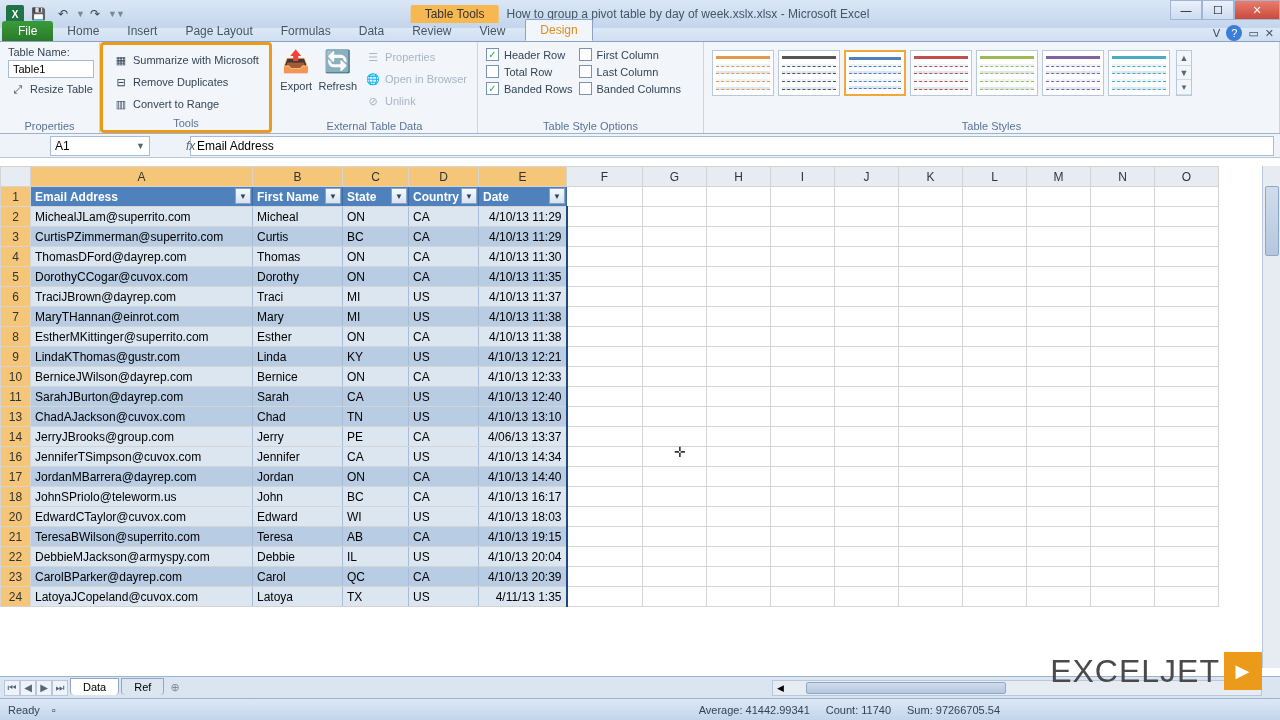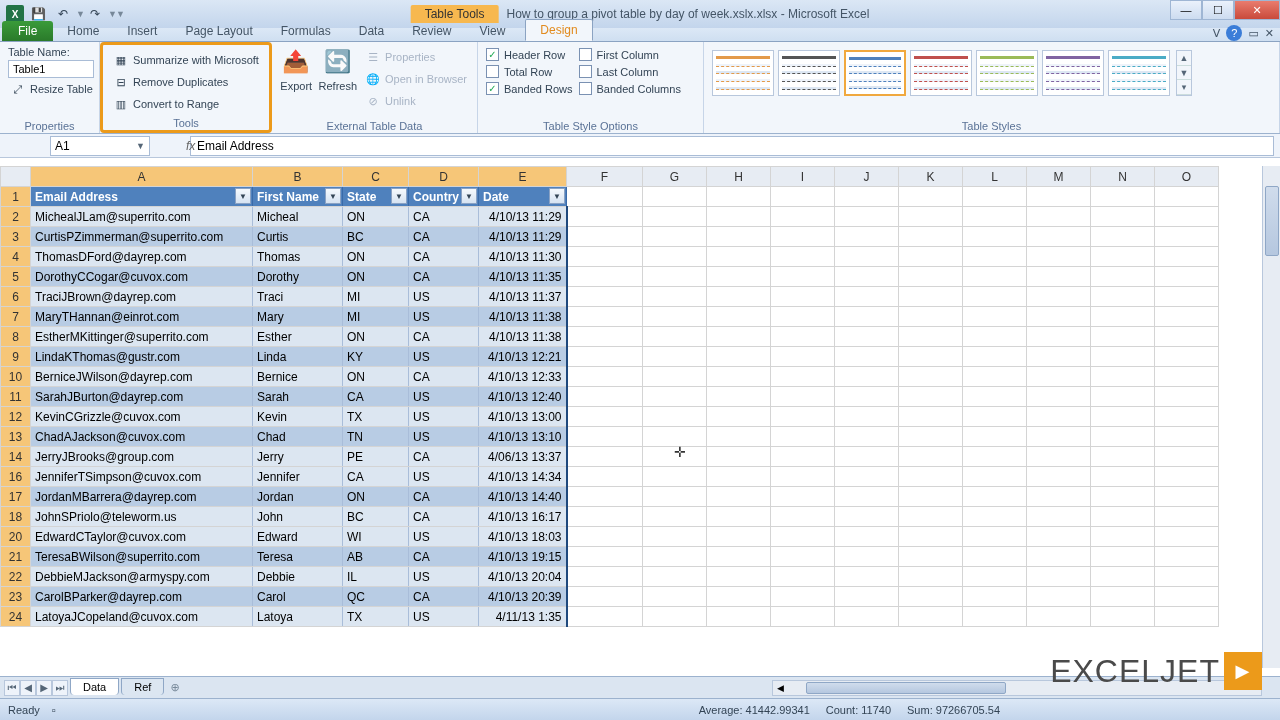--- a/index.html
+++ b/index.html
@@ -531,38 +531,20 @@
           <td></td>
           <td></td>
           <td></td>
           <td></td>
           <td></td>
           <td></td>
           <td></td>
           <td></td>
           <td></td>
         </tr>
-        <tr class="r-odd">
-          <th class="rowhdr sel">12</th>
-          <td class="dcell ">KevinCGrizzle@cuvox.com</td>
-          <td class="dcell ">Kevin</td>
-          <td class="dcell ">TX</td>
-          <td class="dcell ">US</td>
-          <td class="dcell date lastcol">4/10/13 13:00</td>
-          <td></td>
-          <td></td>
-          <td></td>
-          <td></td>
-          <td></td>
-          <td></td>
-          <td></td>
-          <td></td>
-          <td></td>
-          <td></td>
-        </tr>
         <tr class="r-even">
           <th class="rowhdr sel">13</th>
           <td class="dcell ">ChadAJackson@cuvox.com</td>
           <td class="dcell ">Chad</td>
           <td class="dcell ">TN</td>
           <td class="dcell ">US</td>
           <td class="dcell date lastcol">4/10/13 13:10</td>
           <td></td>
           <td></td>
           <td></td>

